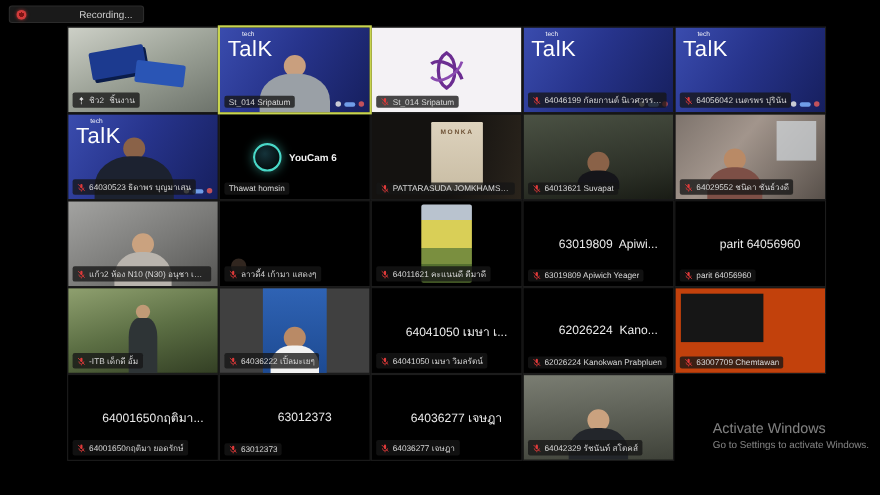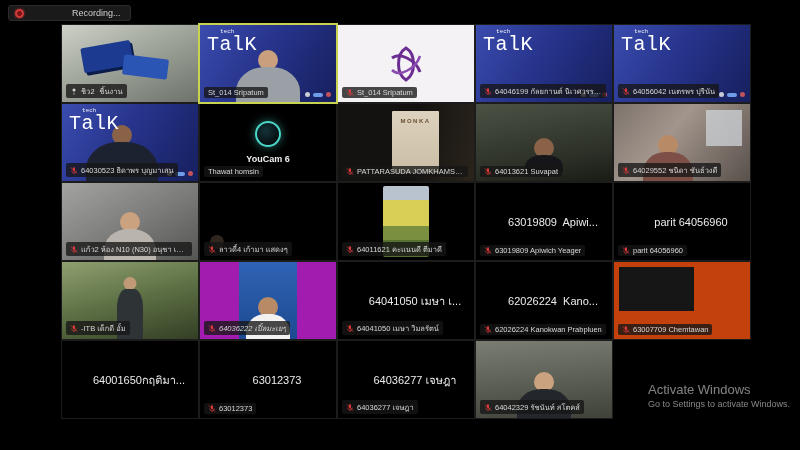--- a/index.html
+++ b/index.html
@@ -39,39 +39,39 @@
   .scene-gray-man{background:linear-gradient(150deg,#a3a3a1,#7a7a78 55%,#555553);}
   .scene-dark-peek{background:#000;}
   .scene-dark-peek .scene-layer::before{content:"";position:absolute;left:7%;bottom:14%;width:14px;height:14px;
     border-radius:50%;background:#3a2d25;opacity:.85;}
   .scene-flowers{background:#000;}
   .scene-flowers .scene-layer::before{content:"";position:absolute;left:50%;top:4%;transform:translateX(-50%);
     width:46px;height:92%;border-radius:2px;
     background:linear-gradient(180deg,#b9c3cf 0 20%,#d9cf57 20% 56%,#7a8f3f 56% 76%,#55702f 76% 100%);}
   .scene-black{background:#000;}
   .scene-outdoor-woman{background:linear-gradient(165deg,#8fa06f,#5c6f44 50%,#333f24);}
-  .scene-portrait{background:#a21caf;font-style:italic;}
+  .scene-portrait{background:#404040;}
   .scene-portrait .scene-layer::before{content:"";position:absolute;left:50%;top:0;transform:translateX(-50%);
     width:58px;height:100%;background:linear-gradient(#2f63b4,#1d4a92);}
   .scene-darkroom{background:#c2410c;}
   .scene-darkroom .scene-layer::before{content:"";position:absolute;left:4%;top:6%;width:55%;height:58%;background:#161616;}
   .scene-webcam-man{background:linear-gradient(175deg,#7a7d72 0%,#63665c 40%,#3f4239);}
   
-  .talk-brand{display:none;position:absolute;top:4px;left:7px;color:#fff;line-height:1;z-index:1;font-family:Liberation Mono, monospace;}
+  .talk-brand{display:none;position:absolute;top:4px;left:7px;color:#fff;line-height:1;z-index:1;}
   .scene-talk .talk-brand,.scene-talk-speaker .talk-brand,.scene-talk-person .talk-brand{display:block;}
   .t-small{display:block;font-size:6px;margin-left:13px;opacity:.92;}
   .t-big{display:block;font-size:20px;font-weight:500;letter-spacing:.5px;}
   
   .talk-partners{display:none;position:absolute;right:5px;bottom:5px;gap:3px;align-items:center;opacity:.85;z-index:1;}
   .scene-talk .talk-partners,.scene-talk-speaker .talk-partners,.scene-talk-person .talk-partners{display:flex;}
   .talk-partners i{width:5px;height:5px;border-radius:50%;background:#e8e8e8;display:block;}
   .talk-partners i:nth-child(2){background:#7fb3ff;width:10px;height:4px;border-radius:2px;}
   .talk-partners i:nth-child(3){background:#e05a5a;}
   
-  .youcam{display:none;position:absolute;inset:0;align-items:center;justify-content:center;gap:7px;flex-direction:column;}
+  .youcam{display:none;position:absolute;inset:0;align-items:center;justify-content:center;gap:7px;}
   .scene-youcam .youcam{display:flex;}
   .yc-ring{width:22px;height:22px;border-radius:50%;border:2px solid #49d8c8;
     background:radial-gradient(circle at 40% 35%,#14333a,#000);box-shadow:0 0 10px rgba(73,216,200,.5);}
   .yc-text{color:#f0f0f0;font-size:9px;font-weight:bold;}
   
   .spu{display:none;position:absolute;inset:0;align-items:center;justify-content:center;}
   .scene-spu-logo .spu{display:flex;}
   
   .monka{display:none;position:absolute;left:40%;top:9%;width:34%;height:80%;
     background:linear-gradient(#ddd2bd,#c9bda4);border-radius:1px;
@@ -496,20 +496,32 @@
             <line x1="1.5" y1="1.5" x2="10.5" y2="10.5" stroke="#e03a3a" stroke-width="1.2"></line>
           </svg>
       </span>
       <span class="name">63007709 Chemtawan</span>
     </div>
   </div>
     <div class="tile scene-black">
     <div class="scene-layer"></div>
 
     <div class="center-text">64001650กฤติมา...</div>
+    <div class="name-tag">
+
+      <span class="icon mic">
+        <svg width="8" height="9" viewBox="0 0 12 12">
+            <rect x="4.5" y="1" width="3" height="6" rx="1.5" fill="#e03a3a"></rect>
+            <path d="M2.5 6a3.5 3.5 0 0 0 7 0" fill="none" stroke="#e03a3a" stroke-width="1"></path>
+            <line x1="6" y1="9.5" x2="6" y2="11.5" stroke="#e03a3a" stroke-width="1"></line>
+            <line x1="1.5" y1="1.5" x2="10.5" y2="10.5" stroke="#e03a3a" stroke-width="1.2"></line>
+          </svg>
+      </span>
+      <span class="name">64001650กฤติมา ยอดรักษ์</span>
+    </div>
   </div>
     <div class="tile scene-black">
     <div class="scene-layer"></div>
 
     <div class="center-text">63012373</div>
     <div class="name-tag">
 
       <span class="icon mic">
         <svg width="8" height="9" viewBox="0 0 12 12">
             <rect x="4.5" y="1" width="3" height="6" rx="1.5" fill="#e03a3a"></rect>

